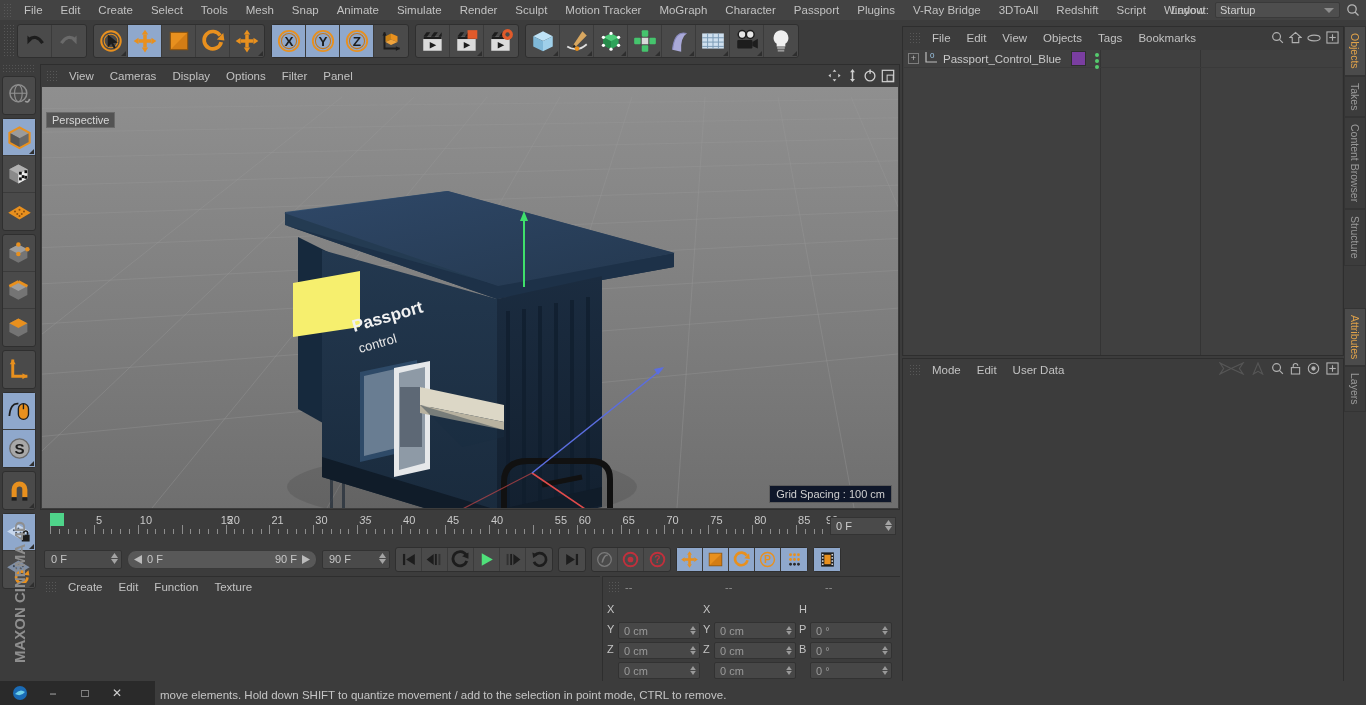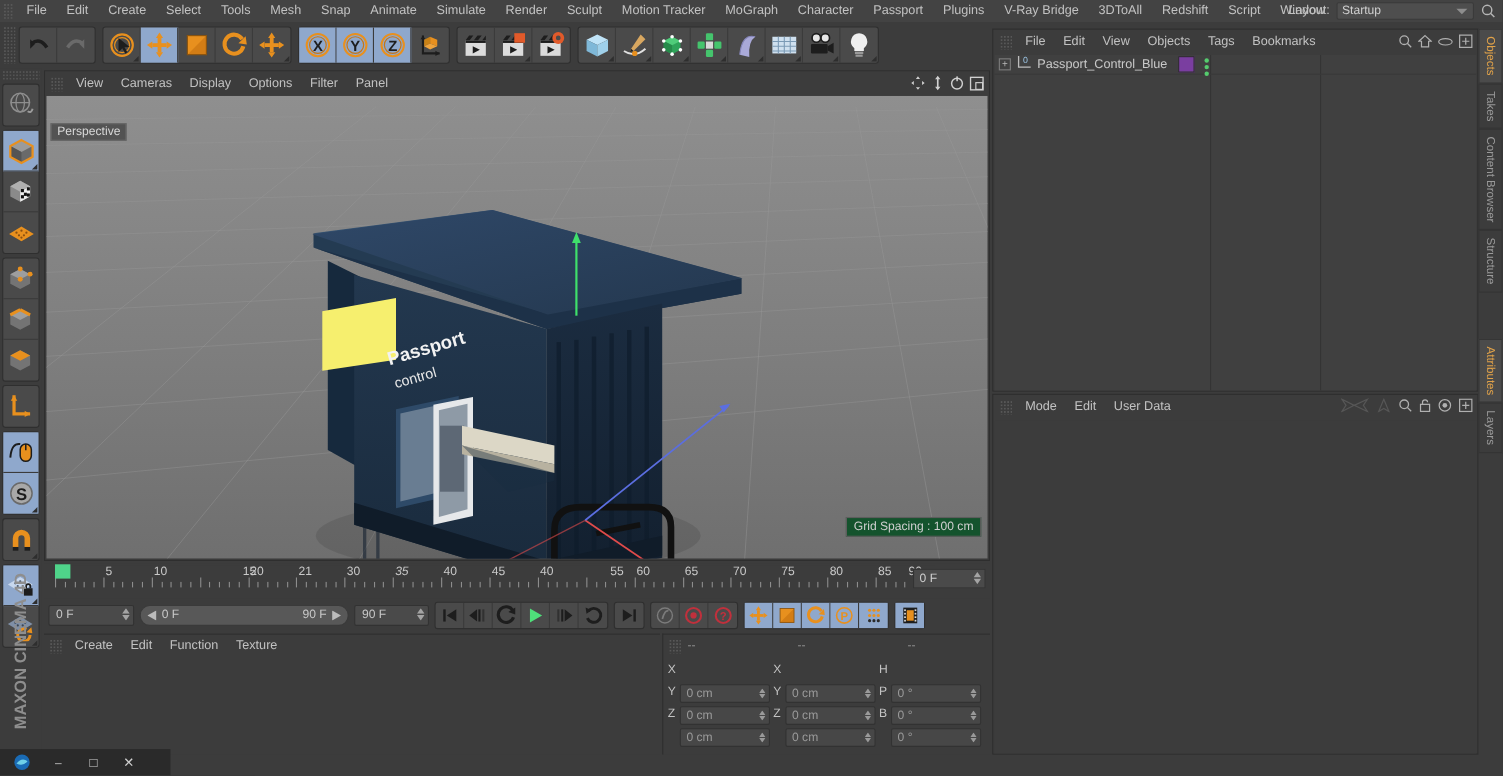--- a/index.html
+++ b/index.html
@@ -66,21 +66,21 @@
   .vpPanel { position:absolute; left:40px; top:64px; width:860px; height:446px;
     background:#3c3c3c; border:1px solid #2e2e2e; }
   .vpmenu { height:22px; display:flex; align-items:center; background:#3c3c3c; }
   .vpmenu .g { width:11px;height:13px;margin:0 4px 0 5px;
     background-image:radial-gradient(#6b6b6b 1px, transparent 1px); background-size:3px 3px; opacity:.6;}
   .vpmenu .mi { padding:0 8px; line-height:22px; font-size:11.5px; color:#c2c2c2; }
   .vpicons { position:absolute; right:4px; top:3px; display:flex; gap:4px; align-items:center; }
   .vpcanvas { position:absolute; left:1px; top:22px; width:856px; height:421px; overflow:hidden; }
   .vplabel { position:absolute; left:4px; top:25px; background:#535353; border:1px solid #6a6a6a;
     padding:1px 5px; font-size:11px; color:#d8d8d8; z-index:12; }
-  .gridspacing { position:absolute; right:6px; bottom:20px; background:#14532d;
+  .gridspacing { position:absolute; right:6px; bottom:5px; background:#0f172a;
     border:1px solid #5d5d5d; padding:2px 6px; font-size:11px; color:#d0d0d0; z-index:12; }
 
   
   .tlPanel { position:absolute; left:40px; top:512px; width:860px; height:32px; background:#3c3c3c; }
   .ruler { position:absolute; left:10px; top:2px; width:800px; height:28px; background:#3c3c3c; }
   .ruler .tick { position:absolute; bottom:8px; width:1px; background:#8d8d8d; }
   .ruler .lbl { position:absolute; top:0px; font-size:11px; color:#c9c9c9; }
   .greenmark { position:absolute; left:10px; top:1px; width:14px; height:13px; background:#4fd48a; }
   .curframebox { position:absolute; right:4px; top:5px; width:66px; height:18px;
     background:#4a4a4a; border:1px solid #333; display:flex; align-items:center;
@@ -1250,20 +1250,23 @@
   <div class="vtabs" id="vtabs">
       <div class="vtab sel">Objects</div>
       <div class="vtab">Takes</div>
       <div class="vtab">Content Browser</div>
       <div class="vtab">Structure</div>
       <div style="height: 42px;"></div>
       <div class="vtab sel">Attributes</div>
       <div class="vtab">Layers</div>
     </div>
 
+  <div class="statusbar">
+    <div class="statustext">move elements. Hold down SHIFT to quantize movement / add to the selection in point mode, CTRL to remove.</div>
+  </div>
   <div class="taskbar">
     <svg width="16" height="16" viewBox="0 0 16 16">
       <circle cx="8" cy="8" r="7" fill="#1a6bb5"></circle>
       <path d="M3 9 q5 -6 10 -2 q-4 5 -10 2Z" fill="#6fd0e8"></path>
       </svg>
     <span class="ctrlbtn">⎯</span>
     <span class="ctrlbtn">□</span>
     <span class="ctrlbtn">✕</span>
   </div>
 

